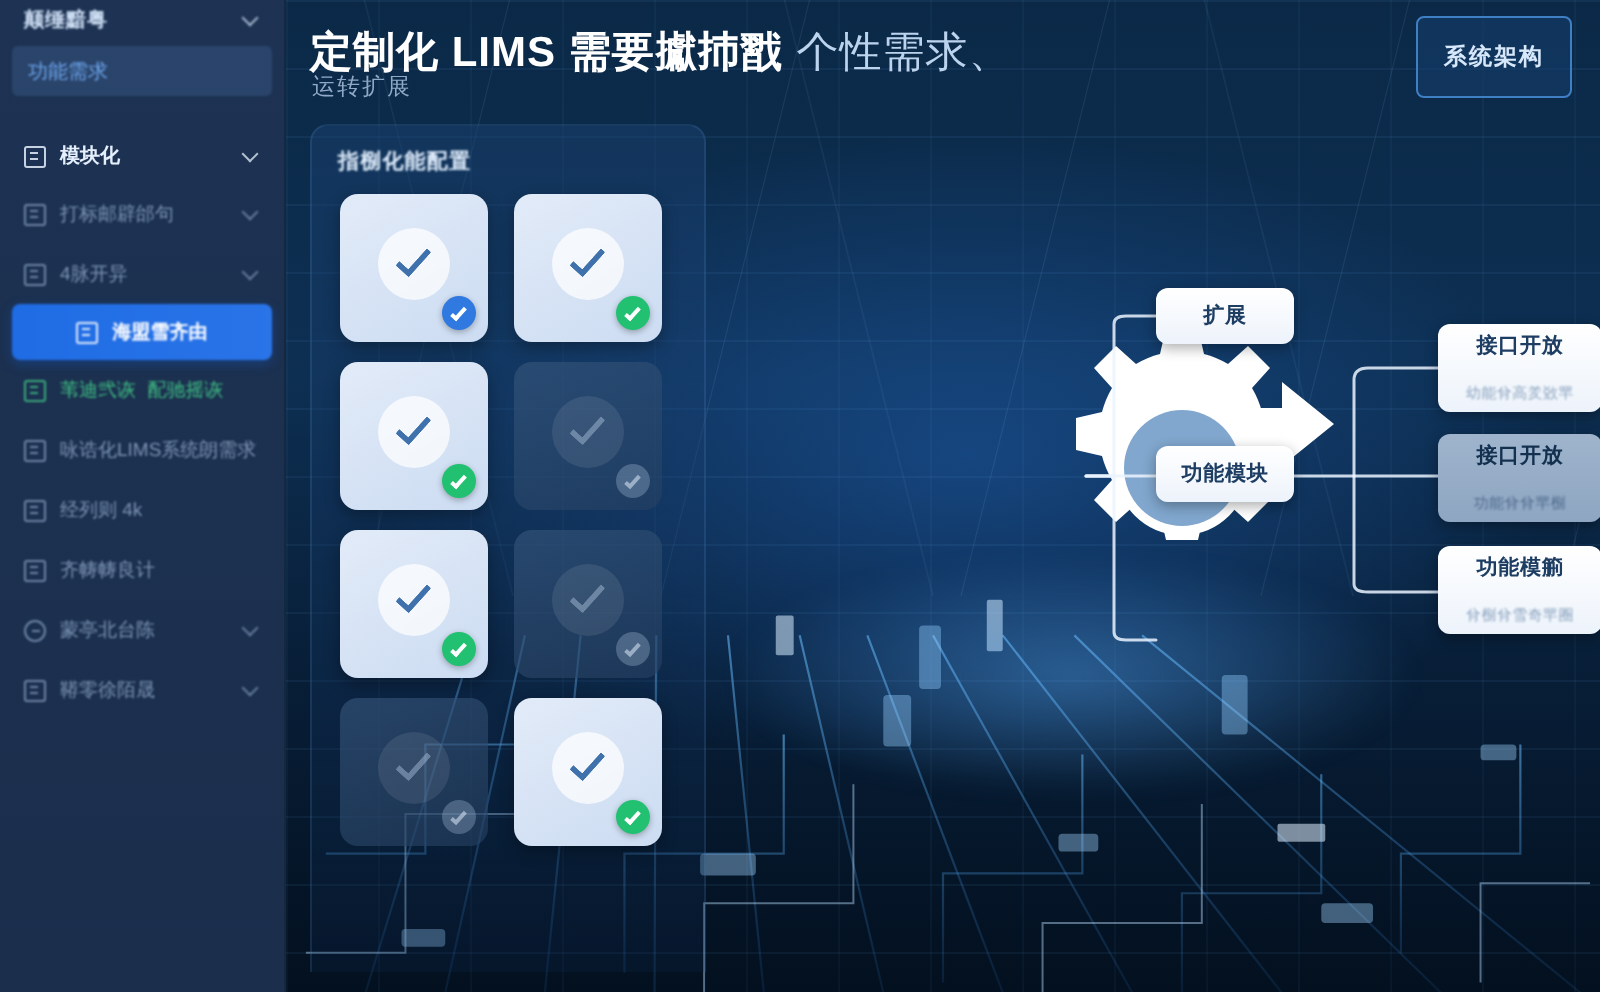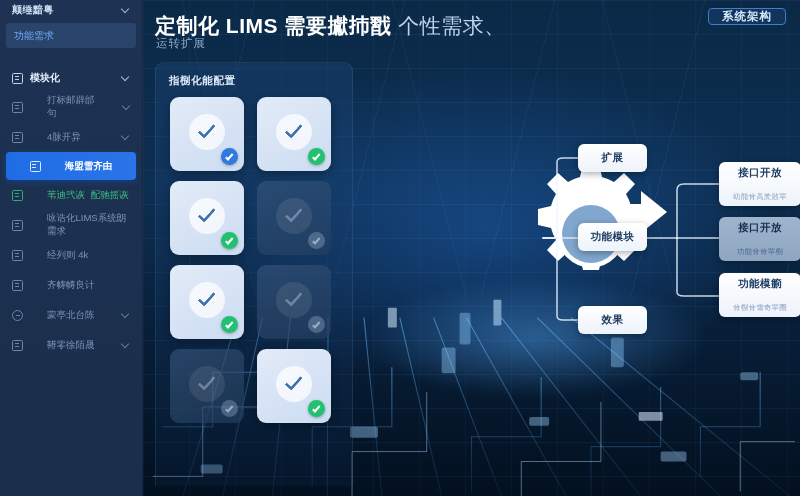--- a/index.html
+++ b/index.html
@@ -34,21 +34,21 @@
     color: #6fa8f0; font-size: 10px; font-weight: normal;
     filter: blur(.5px);
   }
   .sb-group {
     height: 28px; display: flex; align-items: center; gap: 7px;
     padding: 0 12px; color: #e4eefc; font-size: 10px; font-weight: bold;
     margin-top: 16px;
   }
   .sb-group .chev { margin-left: auto; }
   .sb-item {
-    height: 30px; display: flex; align-items: center; gap: 24px;
+    height: 30px; display: flex; align-items: center; gap: 7px;
     padding: 0 12px; color: #7d95b5; font-size: 9.5px;
     filter: blur(.45px);
     cursor: pointer;
   }
   .sb-item .chev { margin-left: auto; }
   .sb-item.active {
     margin: 0 6px; padding: 0 8px; border-radius: 4px; height: 28px;
     background: linear-gradient(90deg, #1f6ce4 0%, #2a74e8 100%);
     color: #ffffff; font-weight: bold;
     box-shadow: 0 2px 6px rgba(20,80,180,.45);
@@ -113,21 +113,21 @@
     letter-spacing: .5px; white-space: nowrap;
   }
   #title .sub-em { color: #bcd3ee; font-weight: normal; }
   #subtitle {
     position: absolute; left: 13px; top: 36px;
     font-size: 11.5px; color: #8fa9c6; letter-spacing: 1px;
     filter: blur(.35px);
   }
   #archbtn {
     position: absolute; right: 14px; top: 8px;
-    padding: 0 13px; border: 1px solid #3f7fc4; border-radius: 4px;
+    padding: 12px 13px; border: 1px solid #3f7fc4; border-radius: 4px;
     background: rgba(22,62,110,.55);
     color: #d7e8fb; font-size: 11.5px; font-weight: bold; letter-spacing: 1px;
     cursor: pointer; filter: blur(.3px);
   }
 
   
   #panel {
     position: absolute; left: 12px; top: 62px; width: 198px; height: 424px;
     background: linear-gradient(180deg, rgba(28,68,118,.42) 0%, rgba(14,44,82,.22) 100%);
     border-radius: 9px 9px 0 0;
@@ -426,23 +426,20 @@
           <path d="M136 110 L136 164 Q136 168 143 168 L178 168"></path>
         </g>
       </svg>
 
       <div class="node n-main" id="n-expand">
         <span>扩展</span>
       </div>
       <div class="node n-main" id="n-module">
         <span>功能模块</span>
       </div>
-      <div class="node n-main" id="n-effect">
-        <span>效果</span>
-      </div>
 
       <div class="node n-sub" id="n-api1">
         <span>接口开放</span>
         <span class="nsub">幼能䏌高羑敚䍐</span>
       </div>
       <div class="node n-sub active" id="n-api2">
         <span>接口开放</span>
         <span class="nsub">功能䏌䏌䍐㭭</span>
       </div>
       <div class="node n-sub" id="n-api3">

